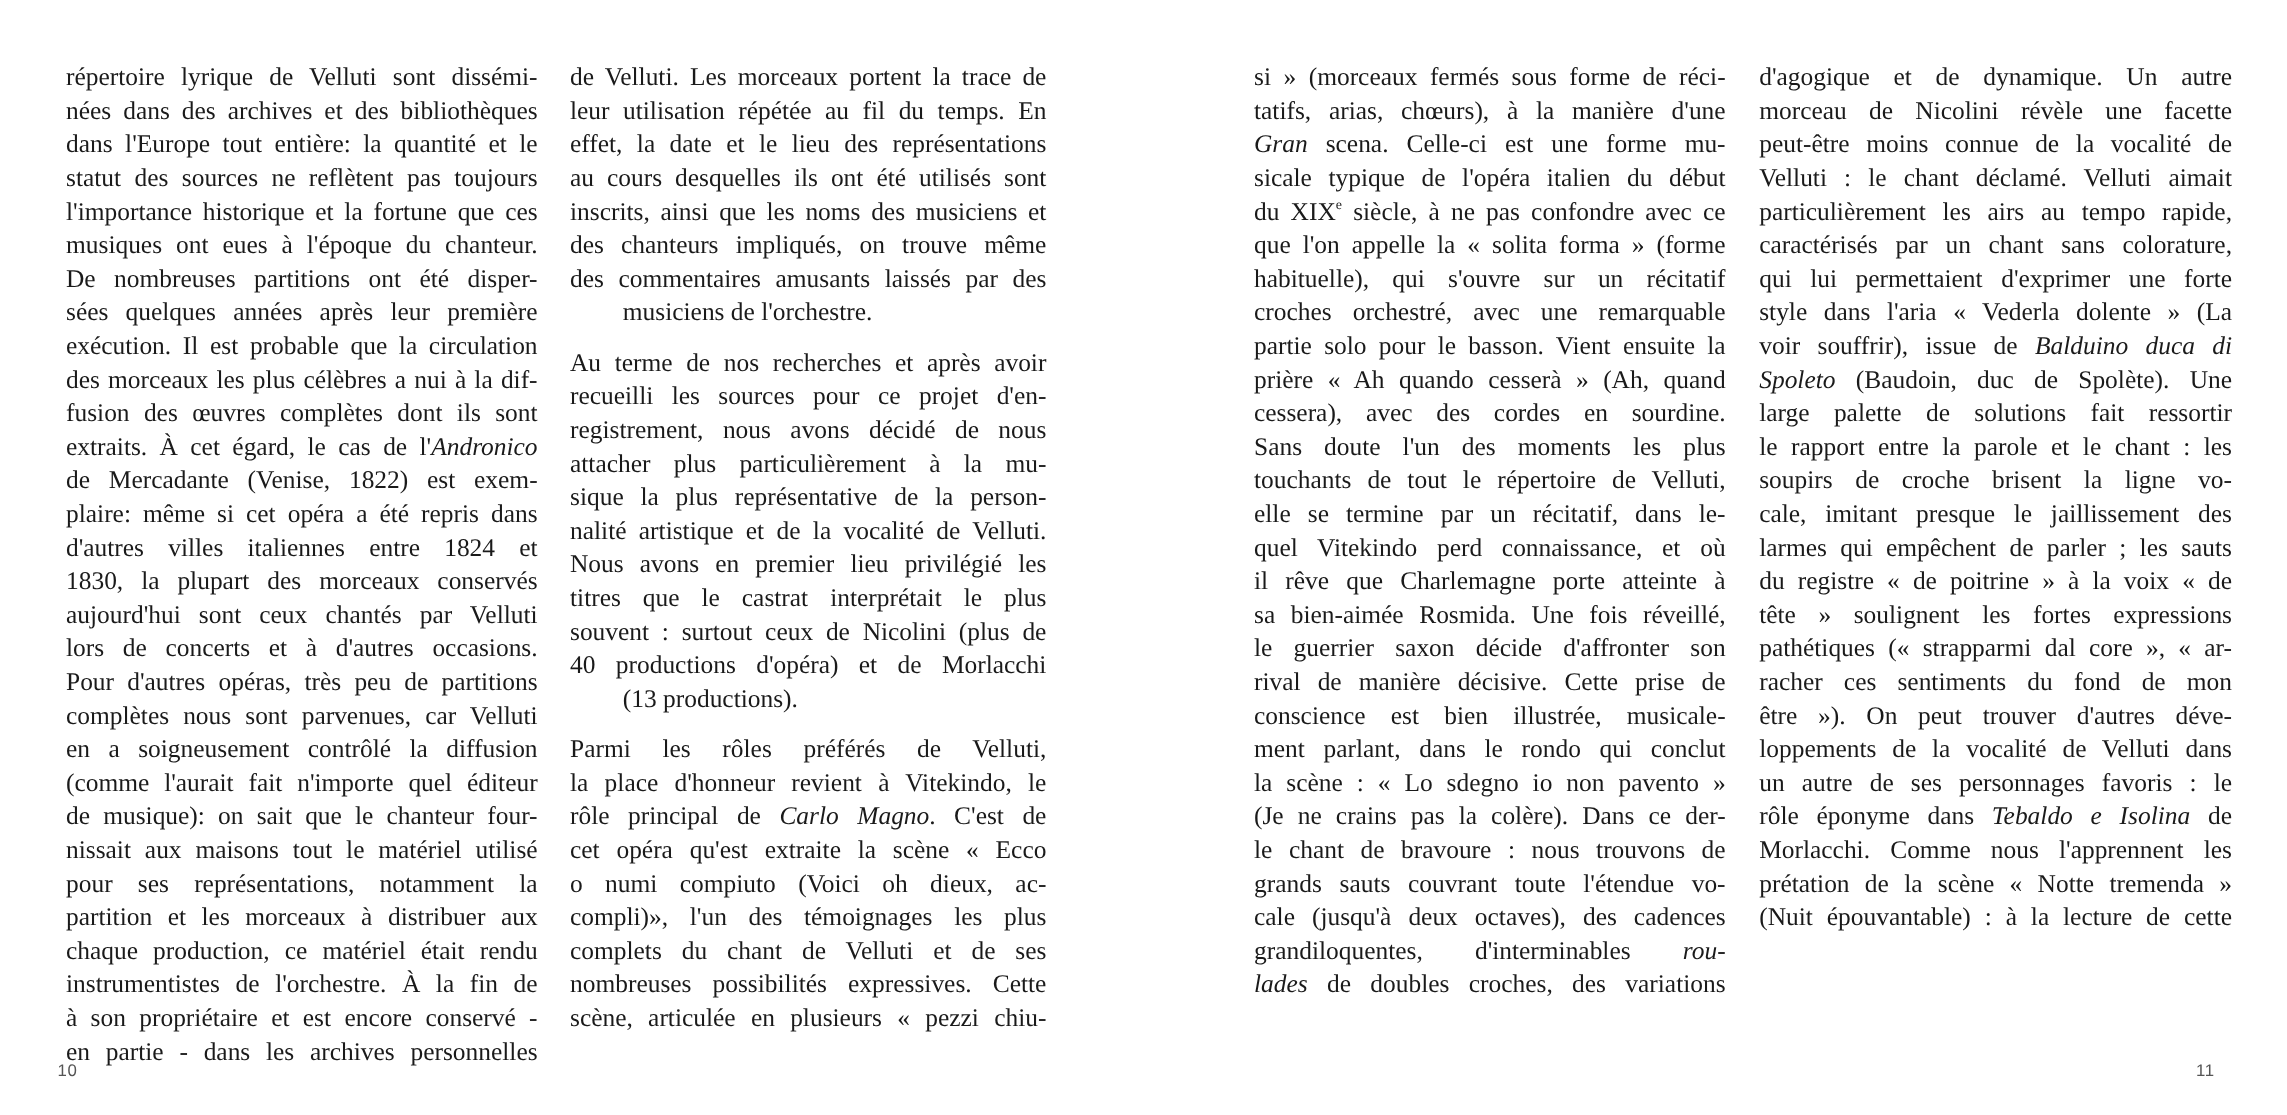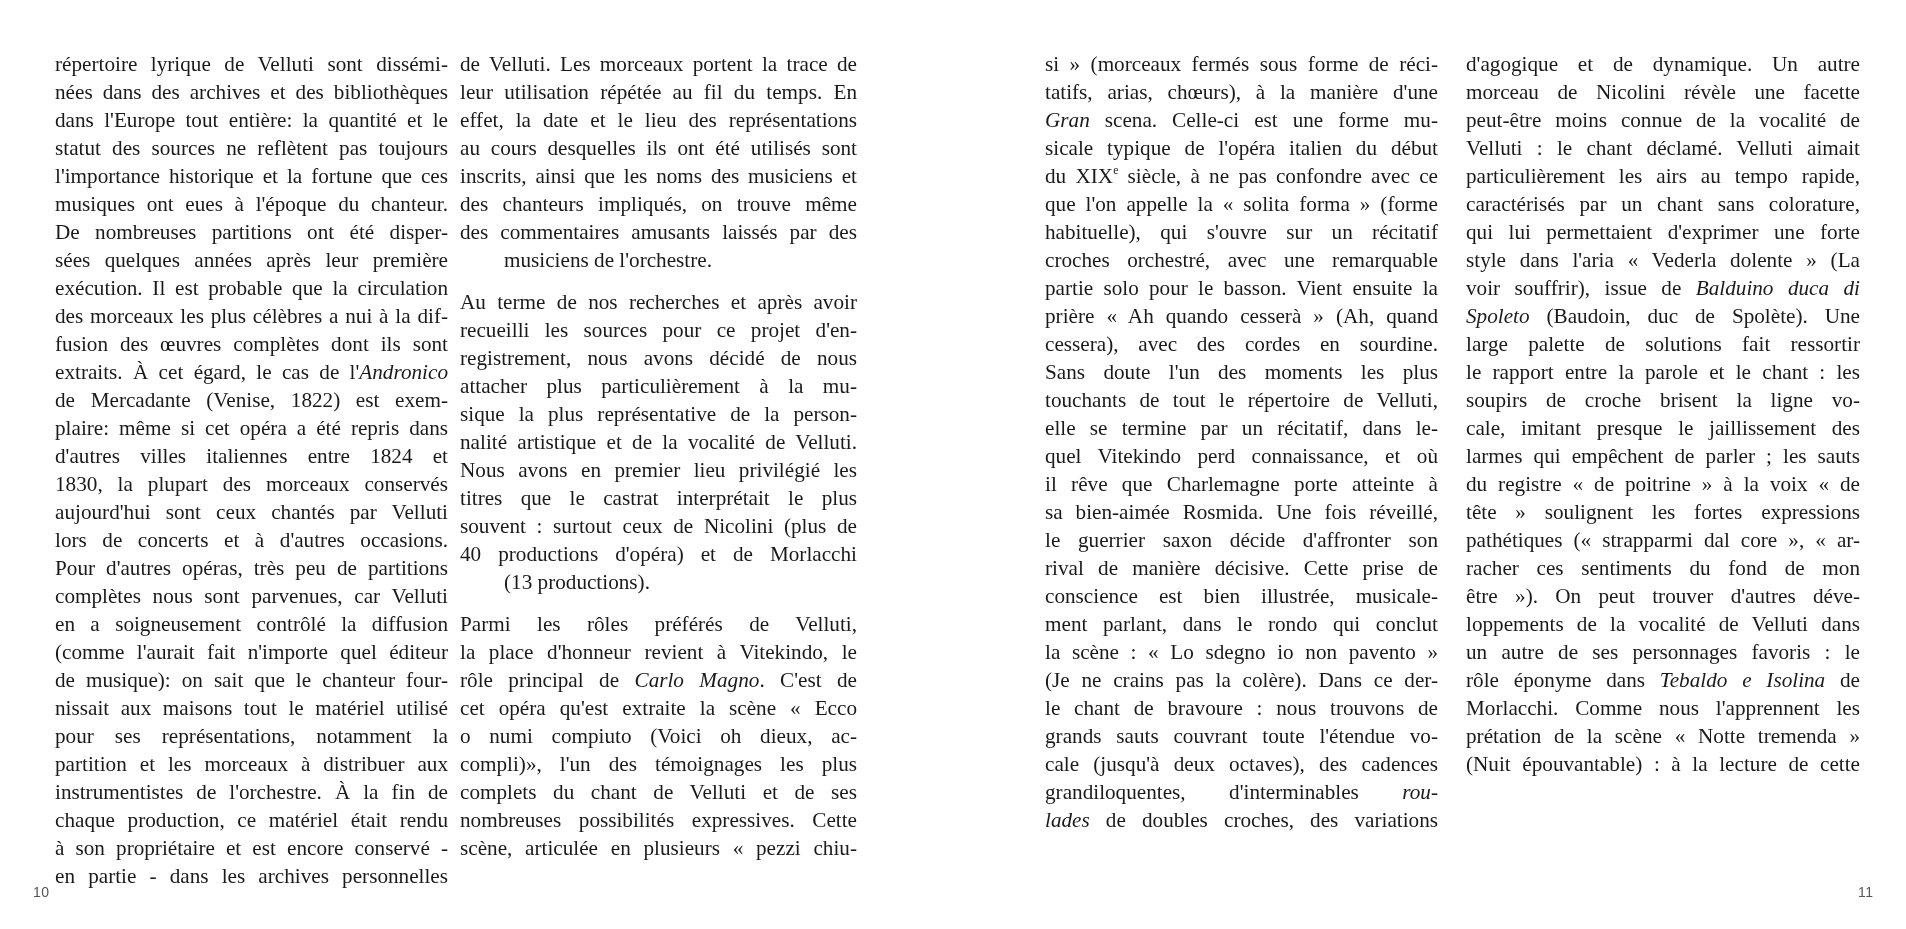--- a/index.html
+++ b/index.html
@@ -10,21 +10,21 @@
   .page-right { left: 953px; width: 953px; }
   .column {
     position: absolute;
     top: 50px;
     font-family: "Liberation Serif", "DejaVu Serif", serif;
     font-size: 21.2px;
     line-height: 28px;
     color: #1a1a1a;
   }
   .col-1 { left: 55px;  width: 393px; }
-  .col-2 { left: 460px; width: 397px; font-family: Liberation Serif, serif; }
+  .col-2 { left: 475px; width: 397px; font-family: Liberation Serif, serif; }
   .col-3 { left: 1045px; width: 393px; }
   .col-4 { left: 1466px; width: 394px; }
   .page-right .col-3 { left: 92px; }
   .page-right .col-4 { left: 513px; }
   .para { margin: 0; }
   .para + .para { margin-top: 14px; }
   .line {
     display: block;
     height: 28px;
     white-space: nowrap;
@@ -34,22 +34,22 @@
   .line.last { text-align-last: left; margin-left: 44px; }
   .line i { font-style: italic; }
   .page-number {
     position: absolute;
     top: 884px;
     font-family: "Liberation Sans", "DejaVu Sans", sans-serif;
     font-size: 14px;
     color: #555555;
     letter-spacing: 0.5px;
   }
-  .pn-left { left: 33px; }
-  .pn-right { left: 905px; }
+  .pn-left { left: 48px; }
+  .pn-right { left: 877px; }
   sup { font-size: 0.55em; line-height: 0; vertical-align: 0.75em; }
 </style>
 </head>
 <body>
 
 <div class="spread">
   <div class="page page-left">
     <div class="column col-1">
         <div class="para">
           <span class="line">répertoire lyrique de Velluti sont dissémi-</span>
@@ -71,22 +71,22 @@
           <span class="line">aujourd'hui sont ceux chantés par Velluti</span>
           <span class="line">lors de concerts et à d'autres occasions.</span>
           <span class="line">Pour d'autres opéras, très peu de partitions</span>
           <span class="line">complètes nous sont parvenues, car Velluti</span>
           <span class="line">en a soigneusement contrôlé la diffusion</span>
           <span class="line">(comme l'aurait fait n'importe quel éditeur</span>
           <span class="line">de musique): on sait que le chanteur four-</span>
           <span class="line">nissait aux maisons tout le matériel utilisé</span>
           <span class="line">pour ses représentations, notamment la</span>
           <span class="line">partition et les morceaux à distribuer aux</span>
+          <span class="line">chaque production, ce matériel était rendu</span>
           <span class="line">instrumentistes de l'orchestre. À la fin de</span>
-          <span class="line">chaque production, ce matériel était rendu</span>
           <span class="line">à son propriétaire et est encore conservé -</span>
           <span class="line">en partie - dans les archives personnelles</span>
         </div>
       </div>
     <div class="column col-2">
         <div class="para">
           <span class="line">de Velluti. Les morceaux portent la trace de</span>
           <span class="line">leur utilisation répétée au fil du temps. En</span>
           <span class="line">effet, la date et le lieu des représentations</span>
           <span class="line">au cours desquelles ils ont été utilisés sont</span>

